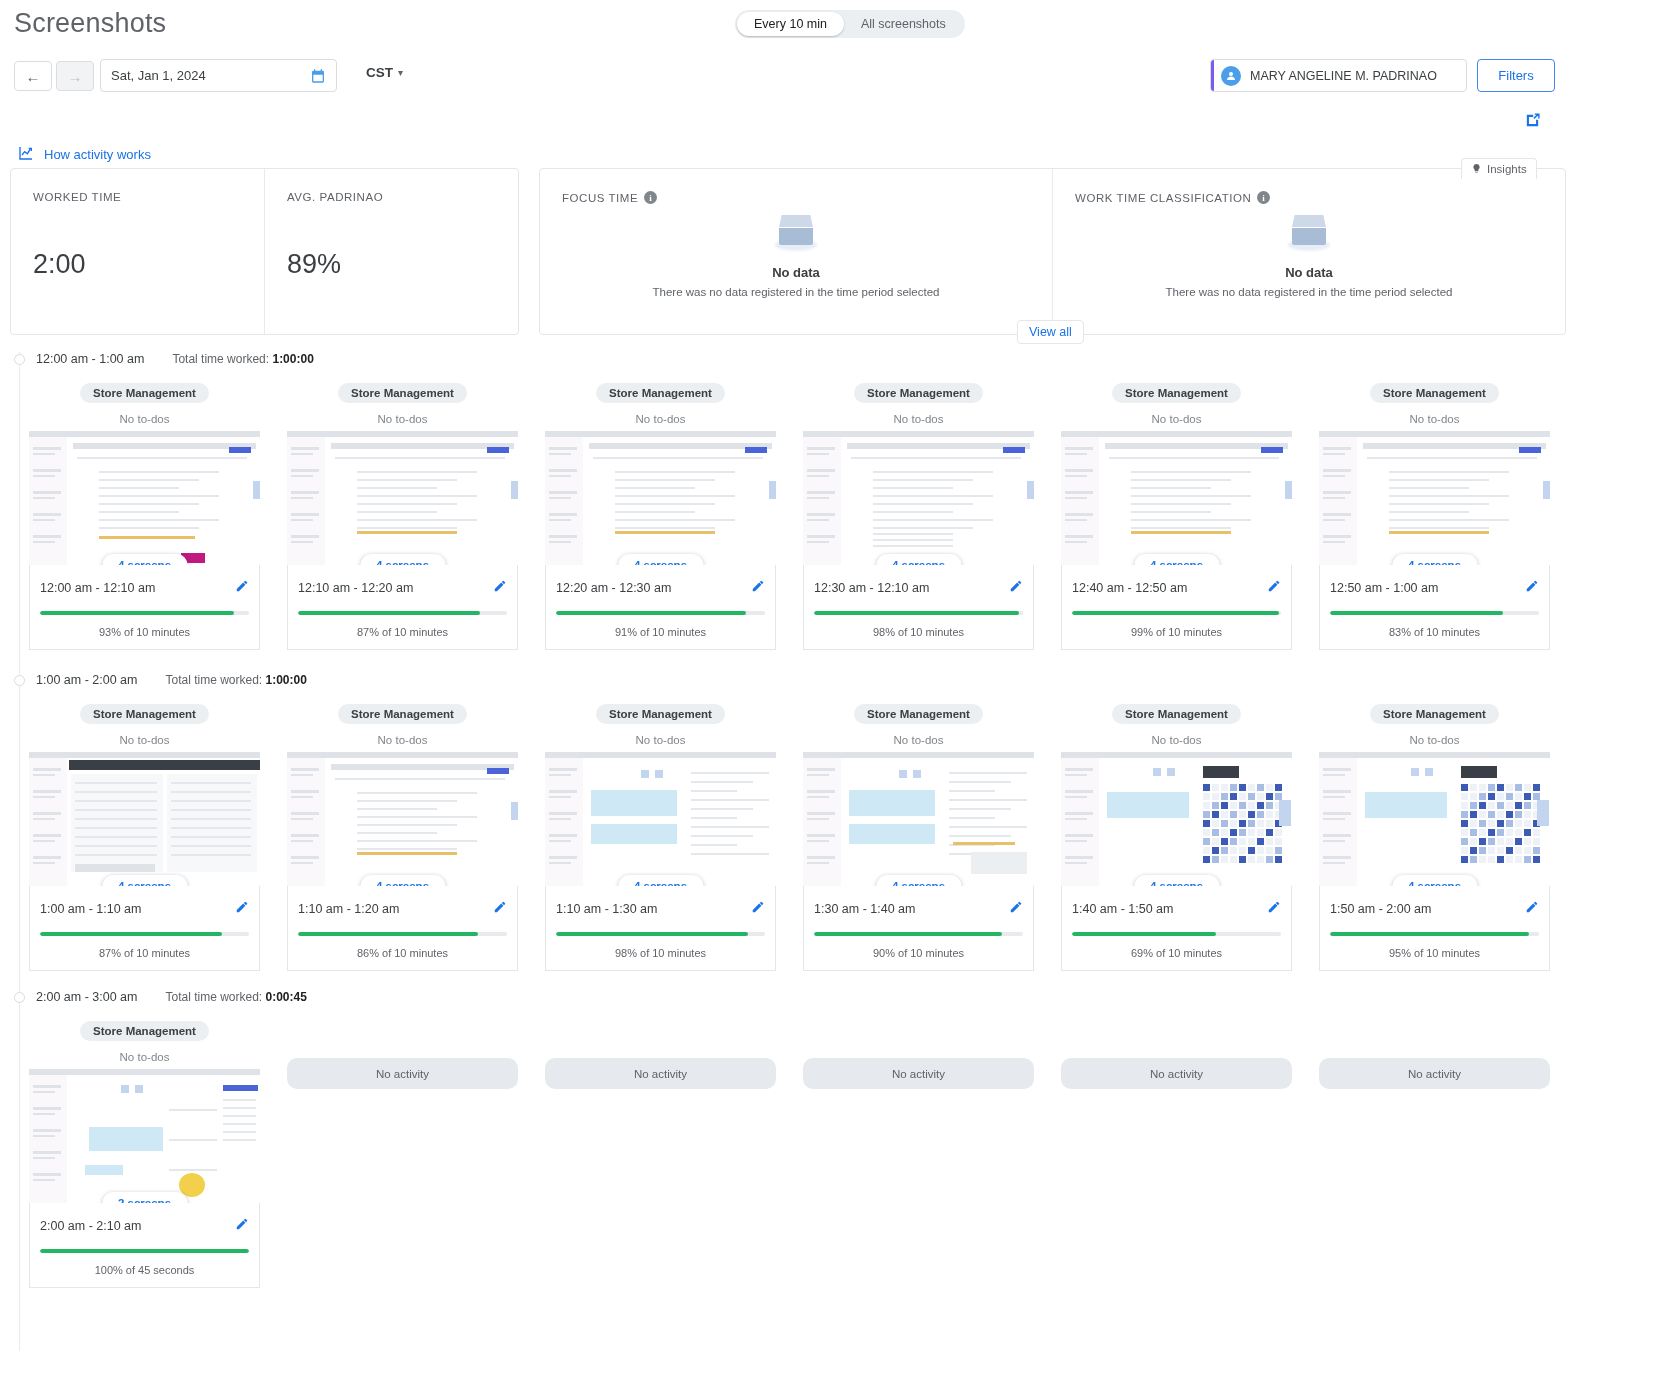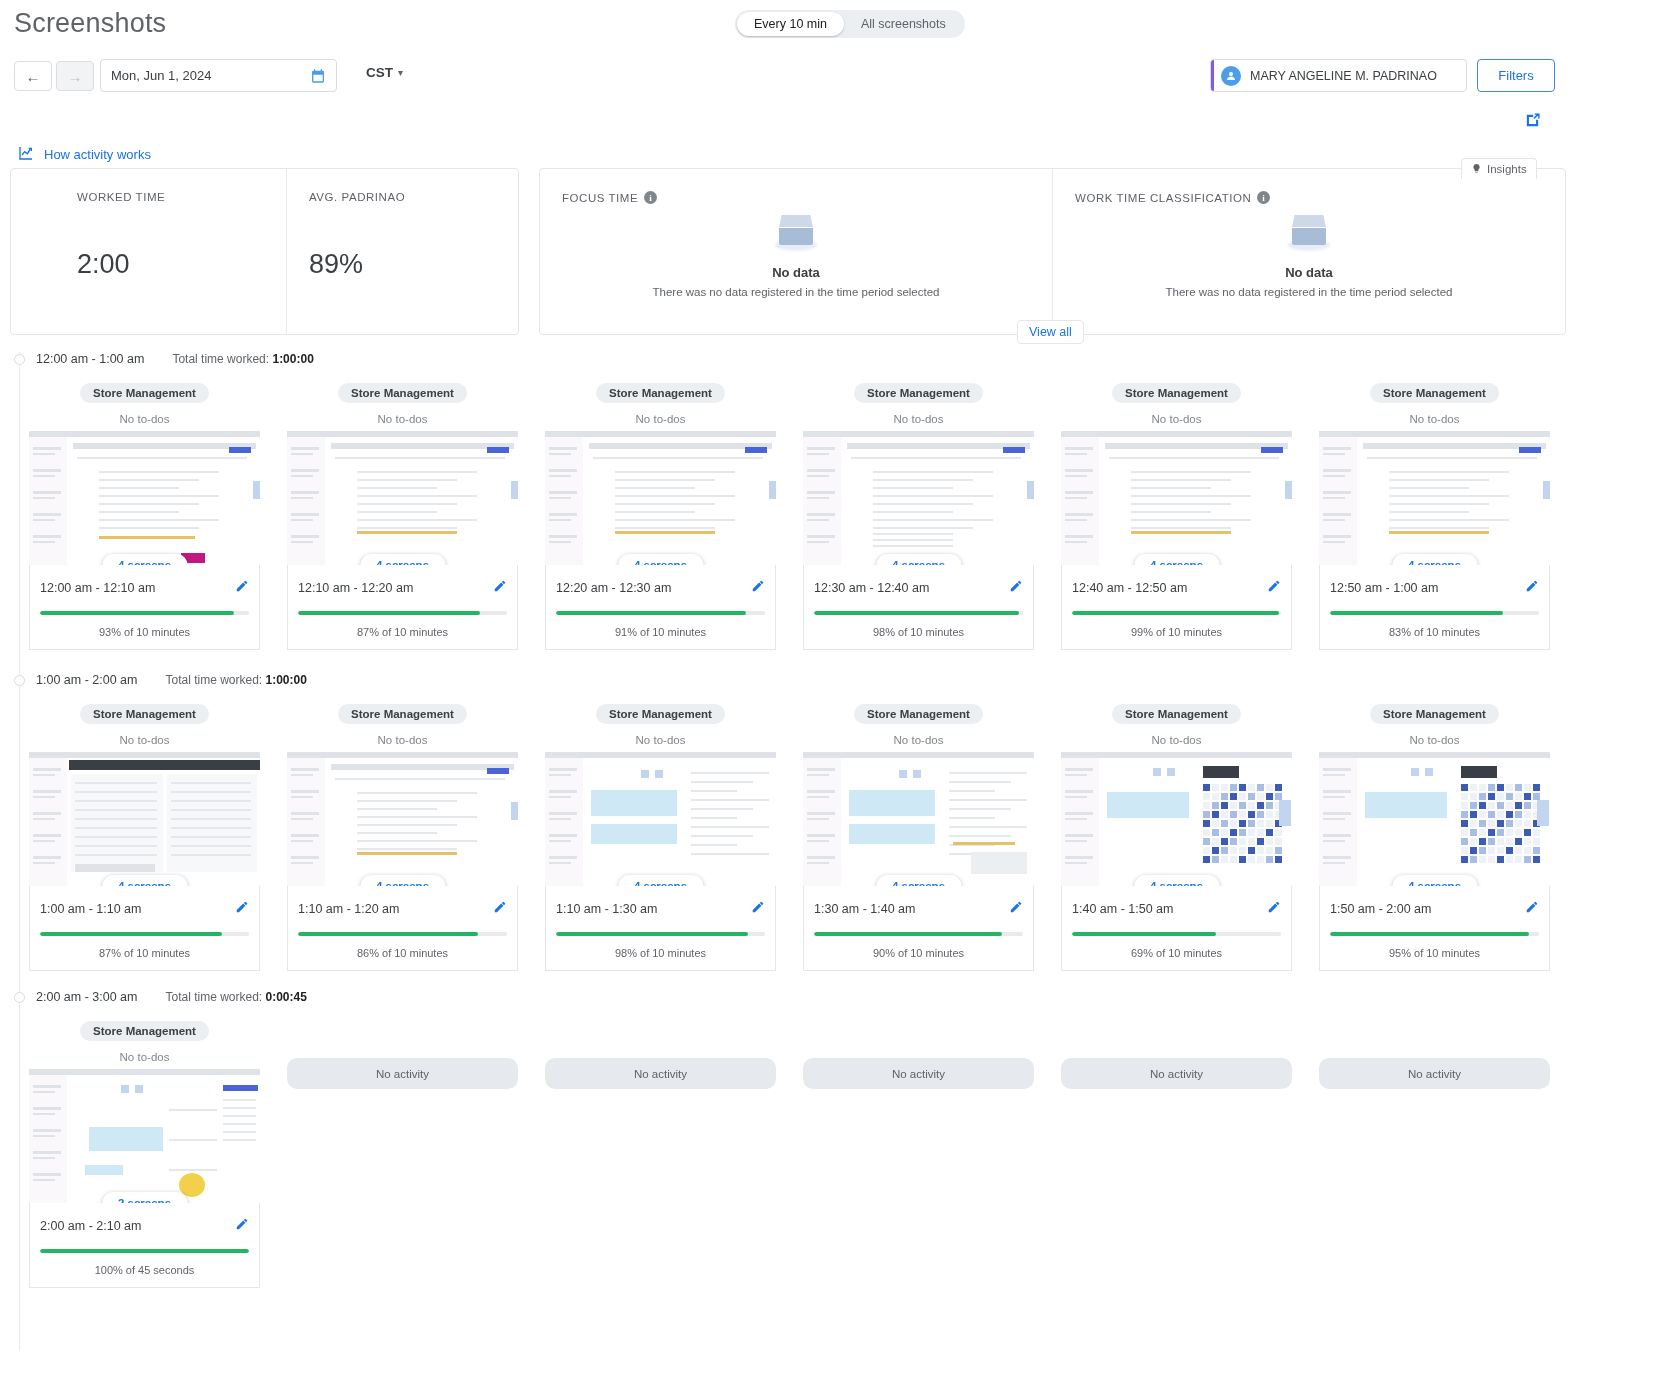--- a/index.html
+++ b/index.html
@@ -92,21 +92,21 @@
     position: absolute; left: 18px; top: 145px;
     display: flex; align-items: center; gap: 10px;
     color: #1a73e8; font-size: 13px; cursor: pointer;
   }
 
   
   .stat-card {
     position: absolute; top: 168px;
     border: 1px solid #e4e6e9; border-radius: 4px; background: #fff;
   }
-  #stats-left { left: 10px; width: 509px; height: 167px; display: flex; padding-left: 44px; }
+  #stats-left { left: 10px; width: 509px; height: 167px; display: flex; }
   #stats-right { left: 539px; width: 1027px; height: 167px; display: flex; }
 
   .stat-cell { flex: 1; position: relative; padding: 22px 0 0 22px; }
   .stat-cell + .stat-cell { border-left: 1px solid #e8eaed; }
   .stat-label {
     font-size: 11.5px; color: #5f6368; letter-spacing: .55px;
     display: flex; align-items: center; gap: 6px;
   }
   .stat-value { position: absolute; left: 22px; top: 80px; font-size: 27px; color: #3c4043; }
 
@@ -227,21 +227,21 @@
 
   <div class="seg-wrap">
     <div class="seg active">Every 10 min</div>
     <div class="seg">All screenshots</div>
   </div>
 
   <div class="navbtn" id="nav-prev">←</div>
   <div class="navbtn" id="nav-next">→</div>
 
   <div class="date-field">
-    <span class="val">Mon, Jun 1, 2024</span>
+    <span class="val">Sat, Jan 1, 2024</span>
     <span class="cal-icon">
       <svg width="16" height="16" viewBox="0 0 24 24" fill="#4a9eea">
           <path d="M19 4h-1V2h-2v2H8V2H6v2H5a2 2 0 0 0-2 2v14a2 2 0 0 0 2 2h14a2 2 0 0 0 2-2V6a2 2 0 0 0-2-2zm0 16H5V10h14v10z"></path>
           <rect x="7" y="12" width="3" height="3" fill="#fff"></rect>
           <rect x="11" y="12" width="3" height="3" fill="#fff"></rect>
           <rect x="15" y="12" width="3" height="3" fill="#fff"></rect>
           <rect x="7" y="16" width="3" height="2.5" fill="#fff"></rect>
           <rect x="11" y="16" width="3" height="2.5" fill="#fff"></rect>
         </svg>
     </span>
@@ -520,21 +520,21 @@
                 <div class="fk line" style="left: 70px; top: 96px; width: 80px; height: 2px;"></div>
                 <div class="fk line" style="left: 70px; top: 102px; width: 80px; height: 2px;"></div>
                 <div class="fk line" style="left: 70px; top: 108px; width: 80px; height: 2px;"></div>
                 <div class="fk line" style="left: 70px; top: 114px; width: 80px; height: 2px;"></div>
                 <div class="fk blue" style="left: 224px; top: 50px; width: 7px; height: 18px;"></div>
               </div>
               <div class="screens-pill">4 screens</div>
             </div>
             <div class="card-body">
               <div class="card-time-row">
-                <span class="card-time">12:30 am - 12:40 am</span>
+                <span class="card-time">12:30 am - 12:10 am</span>
                 <span class="pencil"><svg width="14" height="14" viewBox="0 0 24 24" fill="#1a73e8">
                     <path d="M3 17.25V21h3.75L17.81 9.94l-3.75-3.75L3 17.25zM20.71 7.04a1 1 0 0 0 0-1.41l-2.34-2.34a1 1 0 0 0-1.41 0l-1.83 1.83 3.75 3.75 1.83-1.83z"></path>
                   </svg></span>
               </div>
               <div class="bar-track">
                 <div class="bar-fill" style="width: 98%;"></div>
               </div>
               <div class="bar-caption">98% of 10 minutes</div>
             </div>
           </div>

